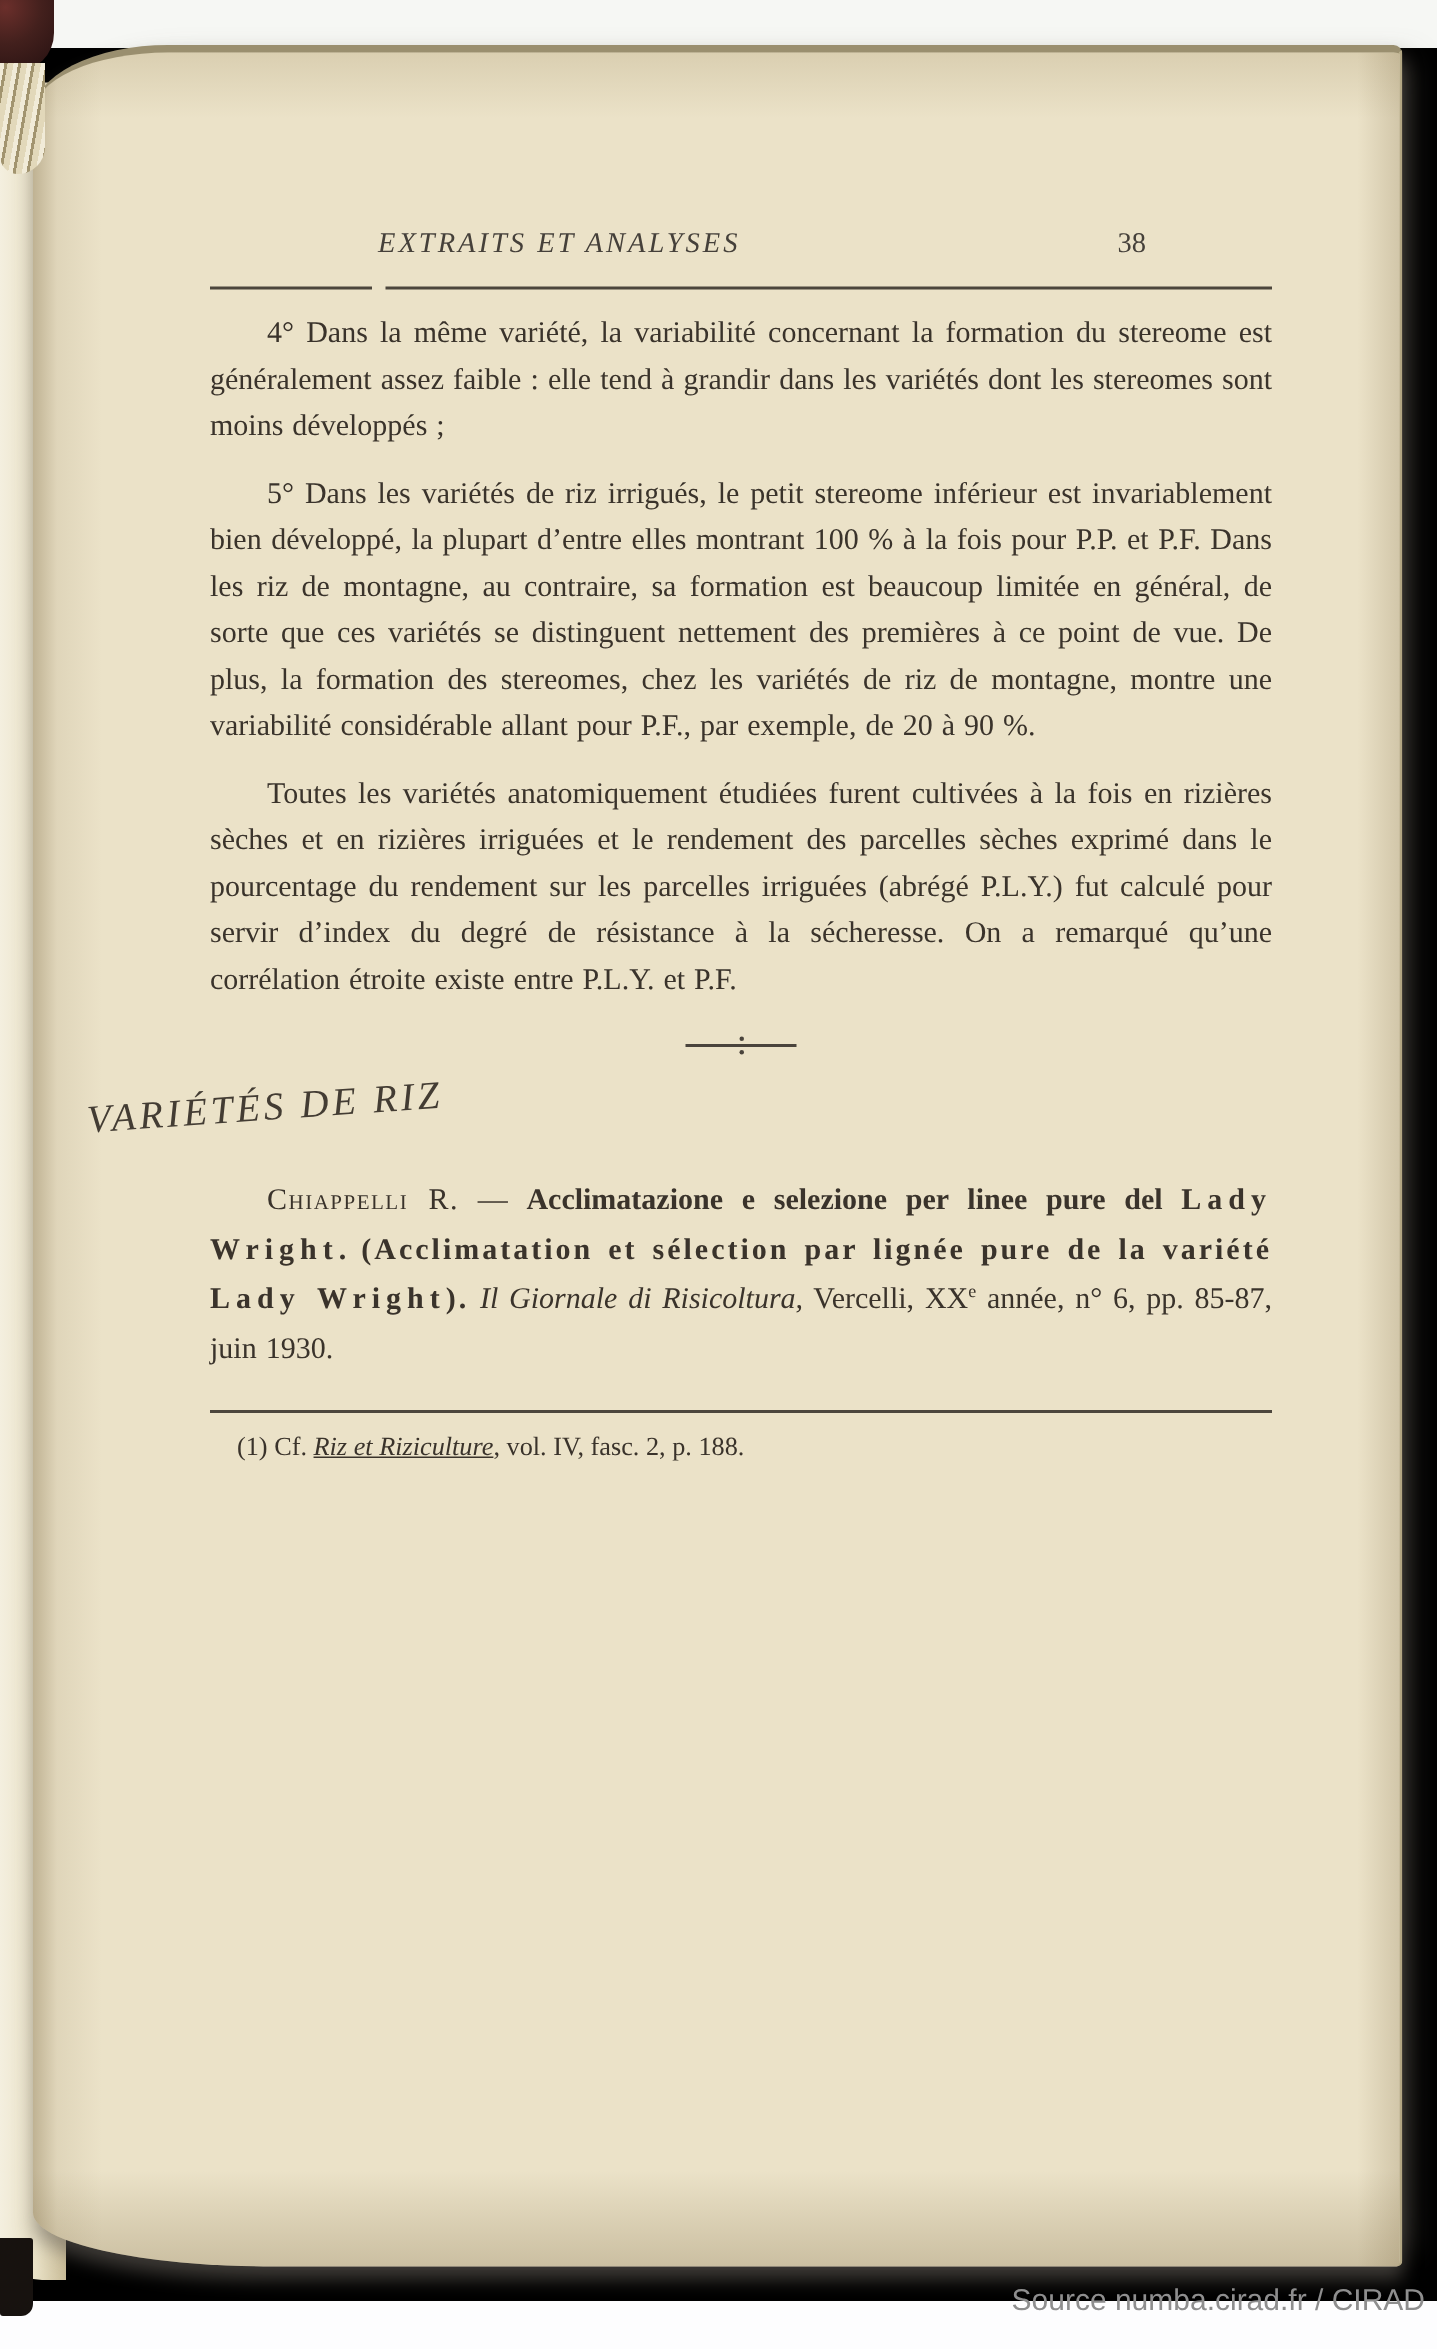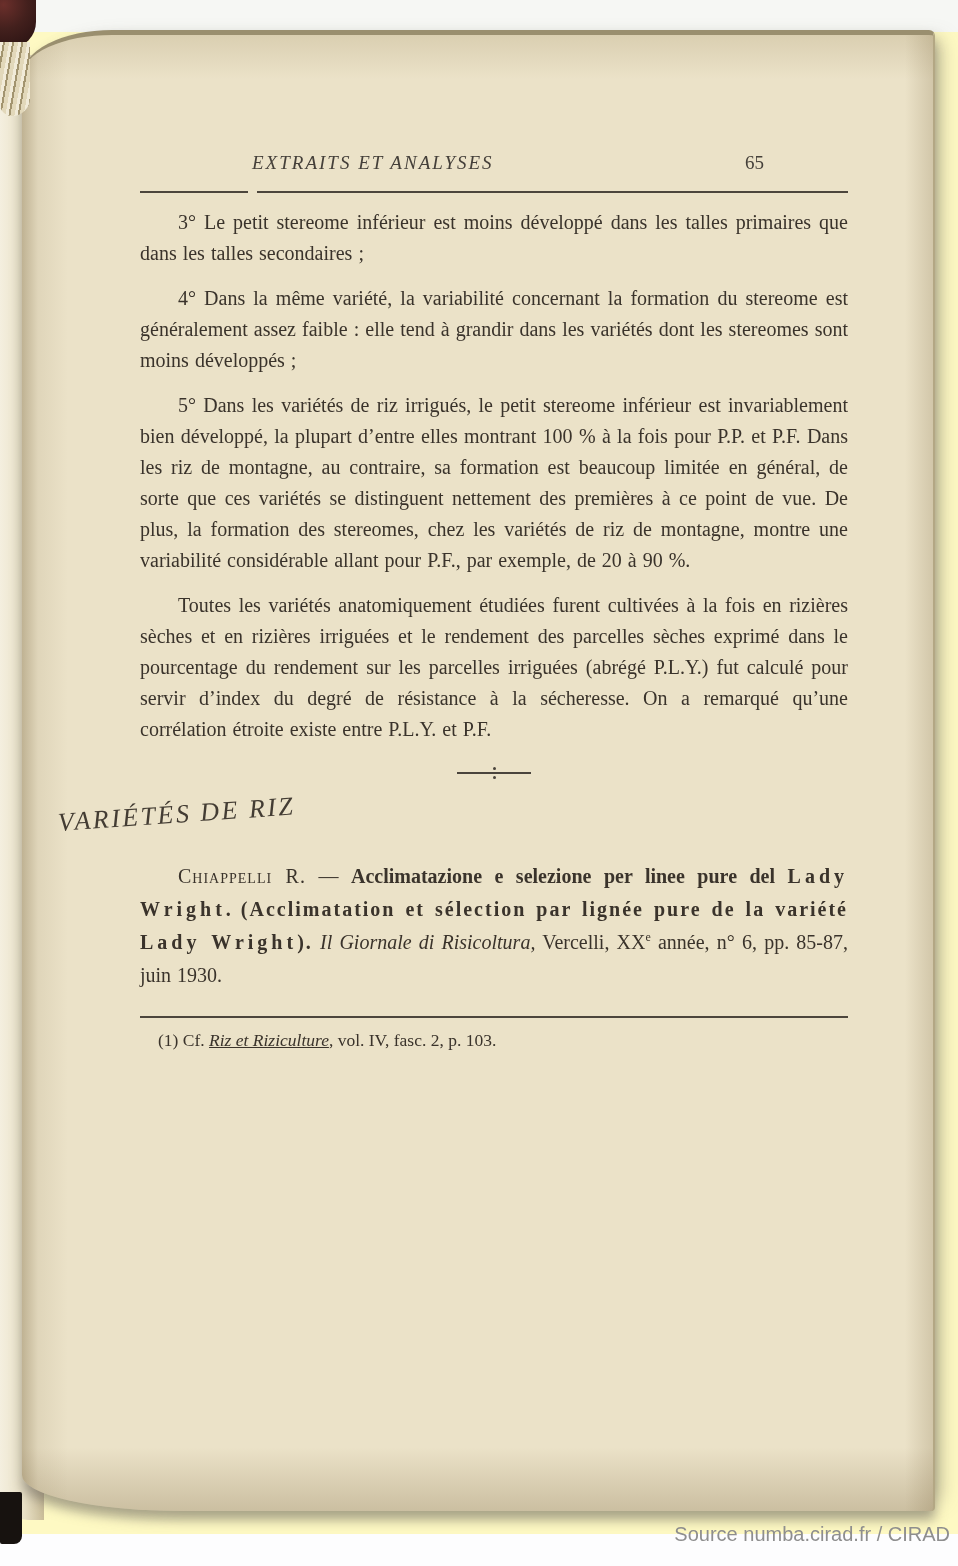--- a/index.html
+++ b/index.html
@@ -1,19 +1,19 @@
 <!DOCTYPE html>
 <html lang="fr"><head>
 <meta charset="utf-8">
 <style>
   html,body{margin:0;padding:0;}
   body{background:#d9d9db;font-family:"Liberation Serif","DejaVu Serif",serif;}
   .stage{
     position:relative;width:958px;height:1566px;overflow:hidden;
-    background:#fef9c3;
+    background:#000000;
   }
   .bg-top{position:absolute;left:0;top:0;width:958px;height:32px;background:#f6f7f4;}
   .bg-bottom{position:absolute;left:0;top:1534px;width:958px;height:32px;background:#fdfdfe;}
   .behind-page{
     position:absolute;left:0;top:55px;width:44px;height:1465px;z-index:1;
     background:linear-gradient(90deg,#f4efdf 0%,#e9e1c6 55%,#c9bc98 100%);
     border-radius:18px 0 0 28px;
   }
   .spine-top{
     position:absolute;left:0;top:0;width:36px;height:48px;z-index:3;
@@ -100,46 +100,45 @@
   <div class="behind-page"></div>
   <div class="spine-top"></div>
   <div class="page-roll"></div>
   <div class="spine-bottom"></div>
 
   <div class="page">
     <div class="content">
 
       <div class="running-head">
         <span class="rh-title">EXTRAITS ET ANALYSES</span>
-        <span class="rh-page">65</span>
+        <span class="rh-page">38</span>
       </div>
 
       <div class="head-rule">
         <span class="seg seg1"></span>
         <span class="seg seg2"></span>
       </div>
 
-      <p class="para">3° Le petit stereome inférieur est moins développé dans les talles primaires que dans les talles secondaires ;</p>
       <p class="para">4° Dans la même variété, la variabilité concernant la formation du stereome est généralement assez faible : elle tend à grandir dans les variétés dont les stereomes sont moins développés ;</p>
       <p class="para">5° Dans les variétés de riz irrigués, le petit stereome inférieur est invariablement bien développé, la plupart d’entre elles montrant 100 % à la fois pour P.P. et P.F. Dans les riz de montagne, au contraire, sa formation est beaucoup limitée en général, de sorte que ces variétés se distinguent nettement des premières à ce point de vue. De plus, la formation des stereomes, chez les variétés de riz de montagne, montre une variabilité considérable allant pour P.F., par exemple, de 20 à 90 %.</p>
       <p class="para">Toutes les variétés anatomiquement étudiées furent cultivées à la fois en rizières sèches et en rizières irriguées et le rendement des parcelles sèches exprimé dans le pourcentage du rendement sur les parcelles irriguées (abrégé P.L.Y.) fut calculé pour servir d’index du degré de résistance à la sécheresse. On a remarqué qu’une corrélation étroite existe entre P.L.Y. et P.F.</p>
 
       <div class="divider">
         <span class="dot"></span>
         <span class="bar"></span>
         <span class="dot"></span>
       </div>
 
       <div class="section-heading">VARIÉTÉS DE RIZ</div>
 
       <p class="citation"><span class="cit-author">Chiappelli R.</span><span> — </span><span class="cit-it">Acclimatazione e selezione per linee pure del </span><span class="cit-it cit-name">Lady Wright</span><span class="cit-it">.</span><span class="cit-fr"> (Acclimatation et sélection par lignée pure de la variété </span><span class="cit-name">Lady Wright</span><span class="cit-fr">).</span><span class="cit-journal"> Il Giornale di Risicoltura,</span><span> Vercelli, XX</span><span class="sup">e</span><span> année, n° 6, pp. 85-87, juin 1930.</span></p>
 
 
       <div class="footnote-rule"></div>
-      <p class="footnote"><span>(1) Cf. </span><span class="fn-italic">Riz et Riziculture</span><span>, vol. IV, fasc. 2, p. 103.</span></p>
+      <p class="footnote"><span>(1) Cf. </span><span class="fn-italic">Riz et Riziculture</span><span>, vol. IV, fasc. 2, p. 188.</span></p>
 
     </div>
   </div>
 
   <div class="source-bar">
     <span>Source numba.cirad.fr / CIRAD</span>
   </div>
 </div>
 
 </body></html>

